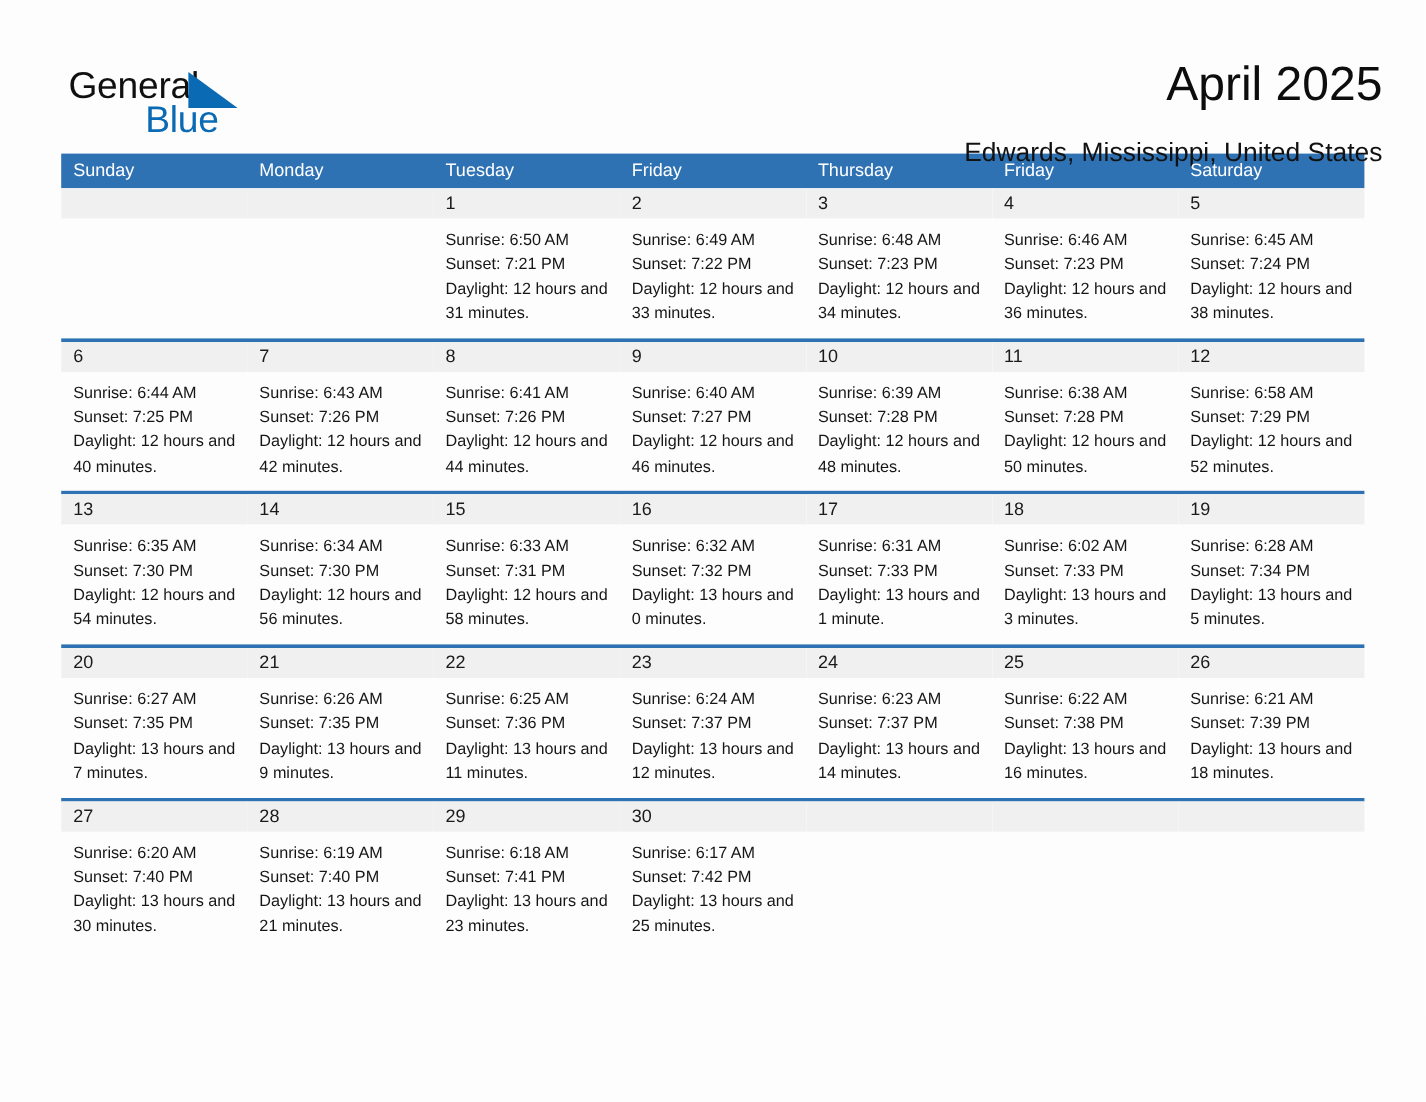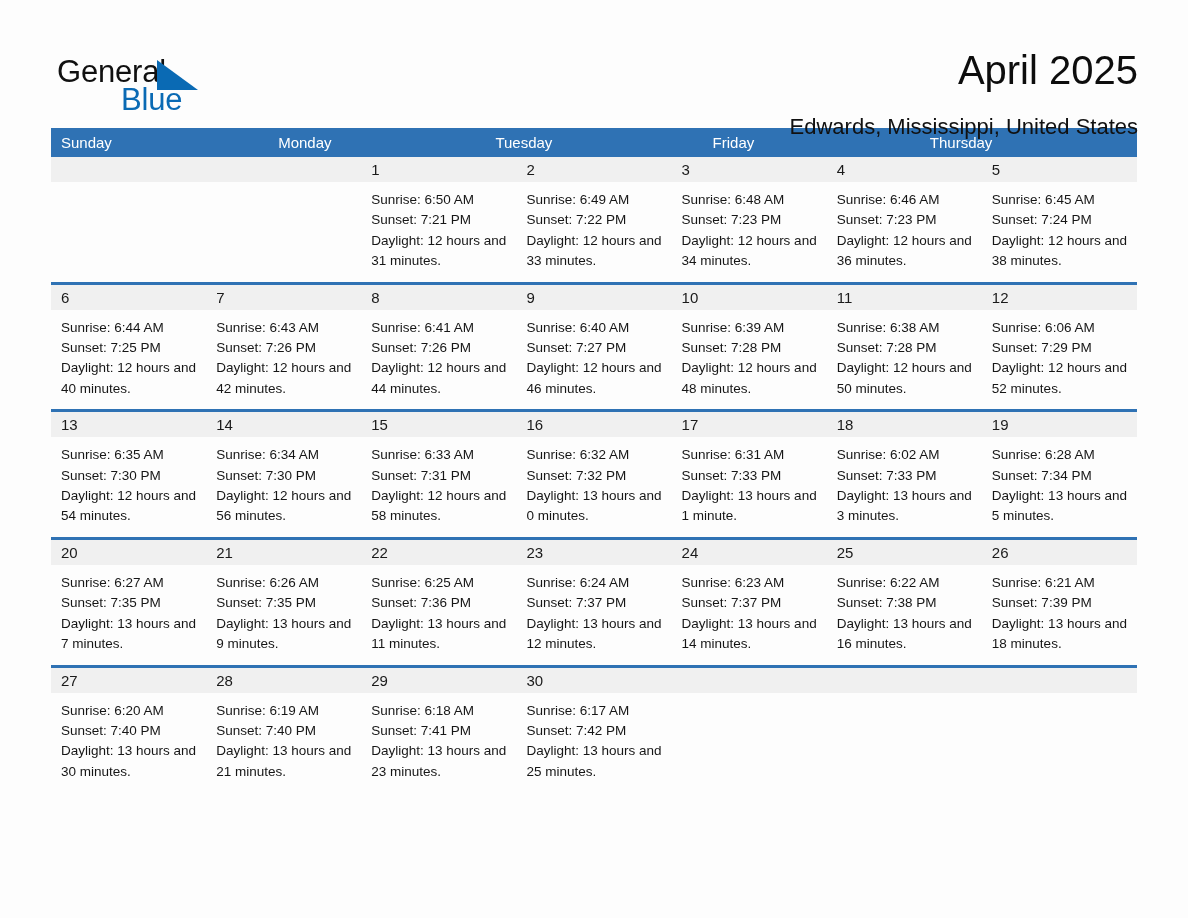--- a/index.html
+++ b/index.html
@@ -19,21 +19,21 @@
     background: #fdfdfd;
     padding: 0;
     overflow: hidden;
   }
 
   
   .header {
     display: flex;
     align-items: flex-start;
     justify-content: space-between;
-    padding: 44px 50px 0 57px;
+    padding: 44px 36px 0 57px;
     height: 108px;
   }
 
   .logo {
     position: relative;
     width: 145px;
     height: 72px;
     flex: 0 0 auto;
   }
   .logo-general {
@@ -90,21 +90,21 @@
   }
 
   
   .calendar {
     margin: 20px 51px 0 51px;
     width: 1086px;
   }
 
   .weekday-row {
     display: grid;
-    grid-template-columns: repeat(5, 1fr);
+    grid-template-columns: repeat(7, 1fr);
     background: #2f72b4;
     height: 29px;
   }
   .weekday {
     color: #ffffff;
     font-size: 15px;
     line-height: 29px;
     padding-left: 10px;
     font-weight: 400;
     white-space: nowrap;
@@ -267,21 +267,21 @@
             <div class="day-num-band">11</div>
             <div class="day-body">
               <div class="day-line">Sunrise: 6:38 AM</div>
               <div class="day-line">Sunset: 7:28 PM</div>
               <div class="day-line wrap">Daylight: 12 hours and 50 minutes.</div>
             </div>
           </div>
           <div class="day-cell">
             <div class="day-num-band">12</div>
             <div class="day-body">
-              <div class="day-line">Sunrise: 6:06 AM</div>
+              <div class="day-line">Sunrise: 6:58 AM</div>
               <div class="day-line">Sunset: 7:29 PM</div>
               <div class="day-line wrap">Daylight: 12 hours and 52 minutes.</div>
             </div>
           </div>
         </div>
         <div class="week-row">
           <div class="day-cell">
             <div class="day-num-band">13</div>
             <div class="day-body">
               <div class="day-line">Sunrise: 6:35 AM</div>

